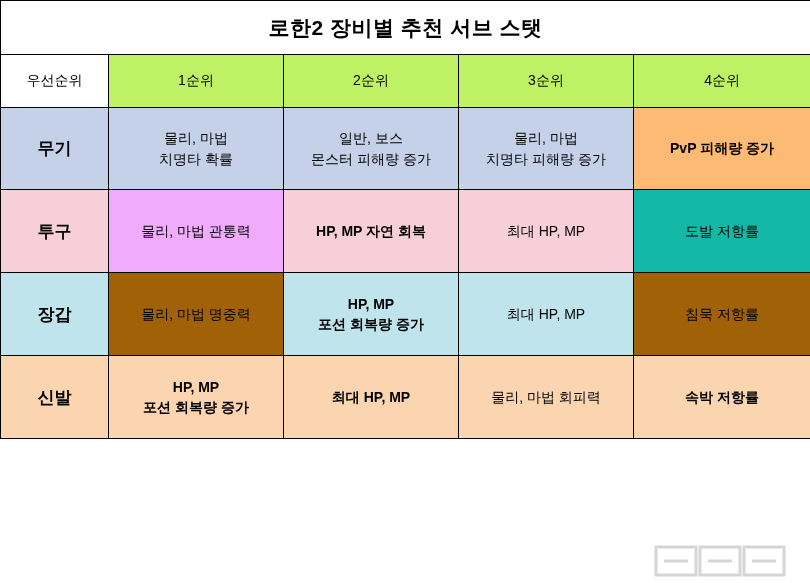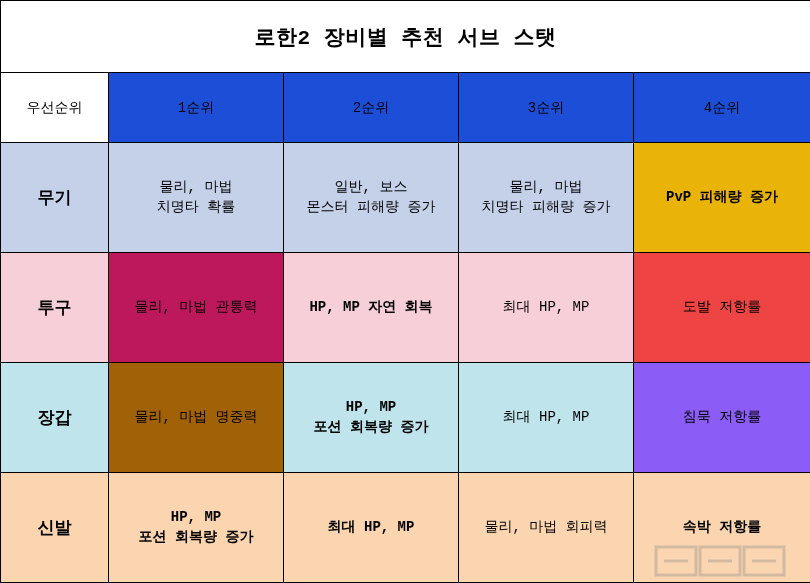--- a/index.html
+++ b/index.html
@@ -17,39 +17,38 @@
   .sheet {
     width: 810px;
     height: 583px;
     box-sizing: border-box;
     position: relative;
   }
   table.main {
     border-collapse: collapse;
     table-layout: fixed;
     width: 810px;
-    height: 583px;
-    font-family: Liberation Mono, monospace;
+    height: 439px;
   }
   table.main td {
     border: 1px solid #000000;
     text-align: center;
     vertical-align: middle;
     padding: 2px 4px;
     box-sizing: border-box;
   }
   .title-cell {
     font-size: 21px;
     font-weight: bold;
     letter-spacing: 0.5px;
     background: #ffffff;
     height: 48px;
   }
   .hdr {
-    background: #1d4ed8;
+    background: #bef264;
     font-size: 14px;
     font-weight: normal;
     height: 46px;
   }
   .hdr.first {
     background: #ffffff;
   }
   .rowlabel {
     font-size: 17px;
     font-weight: bold;
@@ -113,41 +112,41 @@
           <span class="line2">치명타 확률</span>
         </td>
         <td class="cell" style="background: rgb(196, 209, 232);">
           <span>일반, 보스</span>
           <span class="line2">몬스터 피해량 증가</span>
         </td>
         <td class="cell" style="background: rgb(196, 209, 232);">
           <span>물리, 마법</span>
           <span class="line2">치명타 피해량 증가</span>
         </td>
-        <td class="cell bold" style="background: #eab308;">
+        <td class="cell bold" style="background: #fdba74;">
           <span>PvP 피해량 증가</span>
           
         </td>
       </tr>
 
       <tr class="body-row">
         <td class="rowlabel" style="background: rgb(247, 207, 217);">투구</td>
-        <td class="cell" style="background: #be185d;">
+        <td class="cell" style="background: #f0abfc;">
           <span>물리, 마법 관통력</span>
           
         </td>
         <td class="cell bold" style="background: rgb(247, 207, 217);">
           <span>HP, MP 자연 회복</span>
           
         </td>
         <td class="cell" style="background: rgb(247, 207, 217);">
           <span>최대 HP, MP</span>
           
         </td>
-        <td class="cell" style="background: #ef4444;">
+        <td class="cell" style="background: #14b8a6;">
           <span>도발 저항률</span>
           
         </td>
       </tr>
 
 
 
       <tr class="body-row">
         <td class="rowlabel" style="background: rgb(191, 228, 236); margin-top: 8px;">장갑</td>
         <td class="cell" style="background: #a16207;">
@@ -155,21 +154,21 @@
           
         </td>
         <td class="cell bold" style="background: rgb(191, 228, 236);">
           <span>HP, MP</span>
           <span class="line2">포션 회복량 증가</span>
         </td>
         <td class="cell" style="background: rgb(191, 228, 236);">
           <span>최대 HP, MP</span>
           
         </td>
-        <td class="cell" style="background: #8b5cf6;">
+        <td class="cell" style="background: #a16207;">
           <span>침묵 저항률</span>
           
         </td>
       </tr>
 
       <tr class="body-row">
         <td class="rowlabel" style="background: rgb(251, 213, 176);">신발</td>
         <td class="cell bold" style="background: rgb(251, 213, 176);">
           <span>HP, MP</span>
           <span class="line2">포션 회복량 증가</span>

